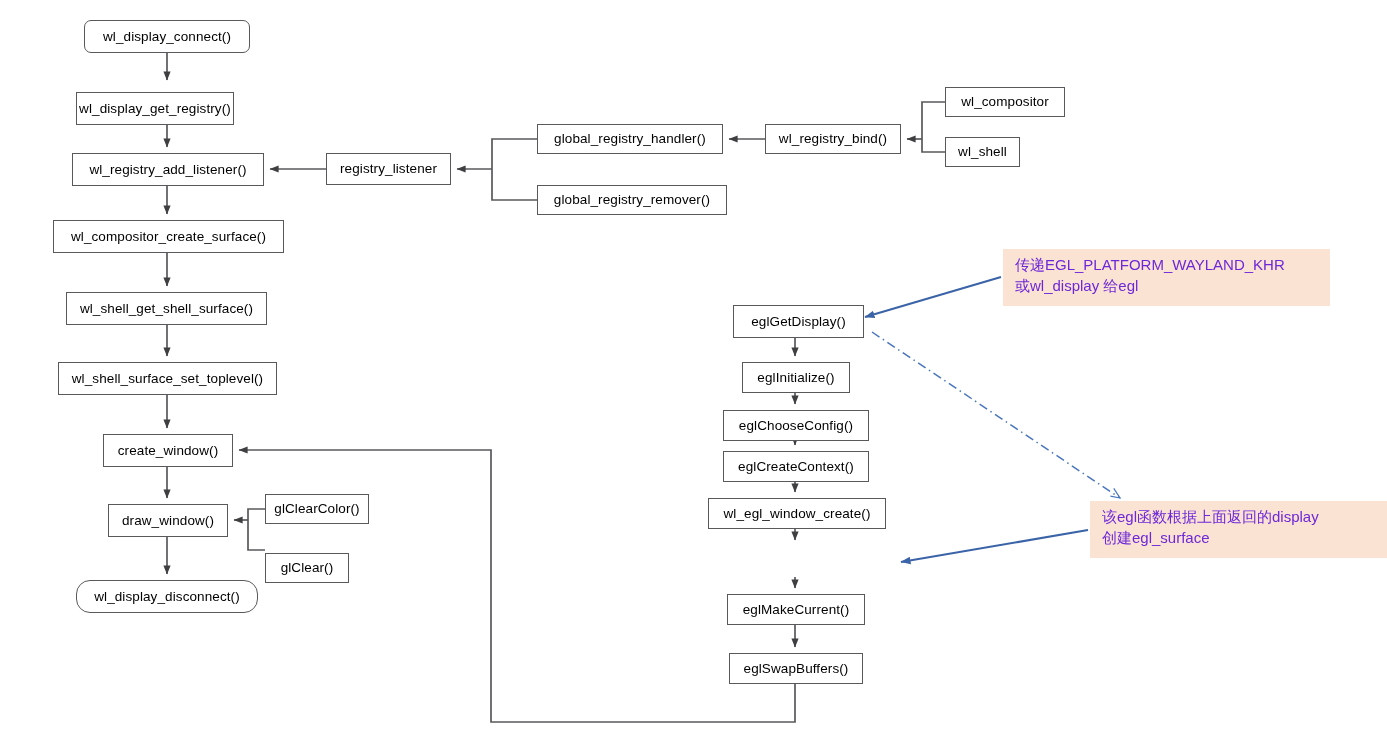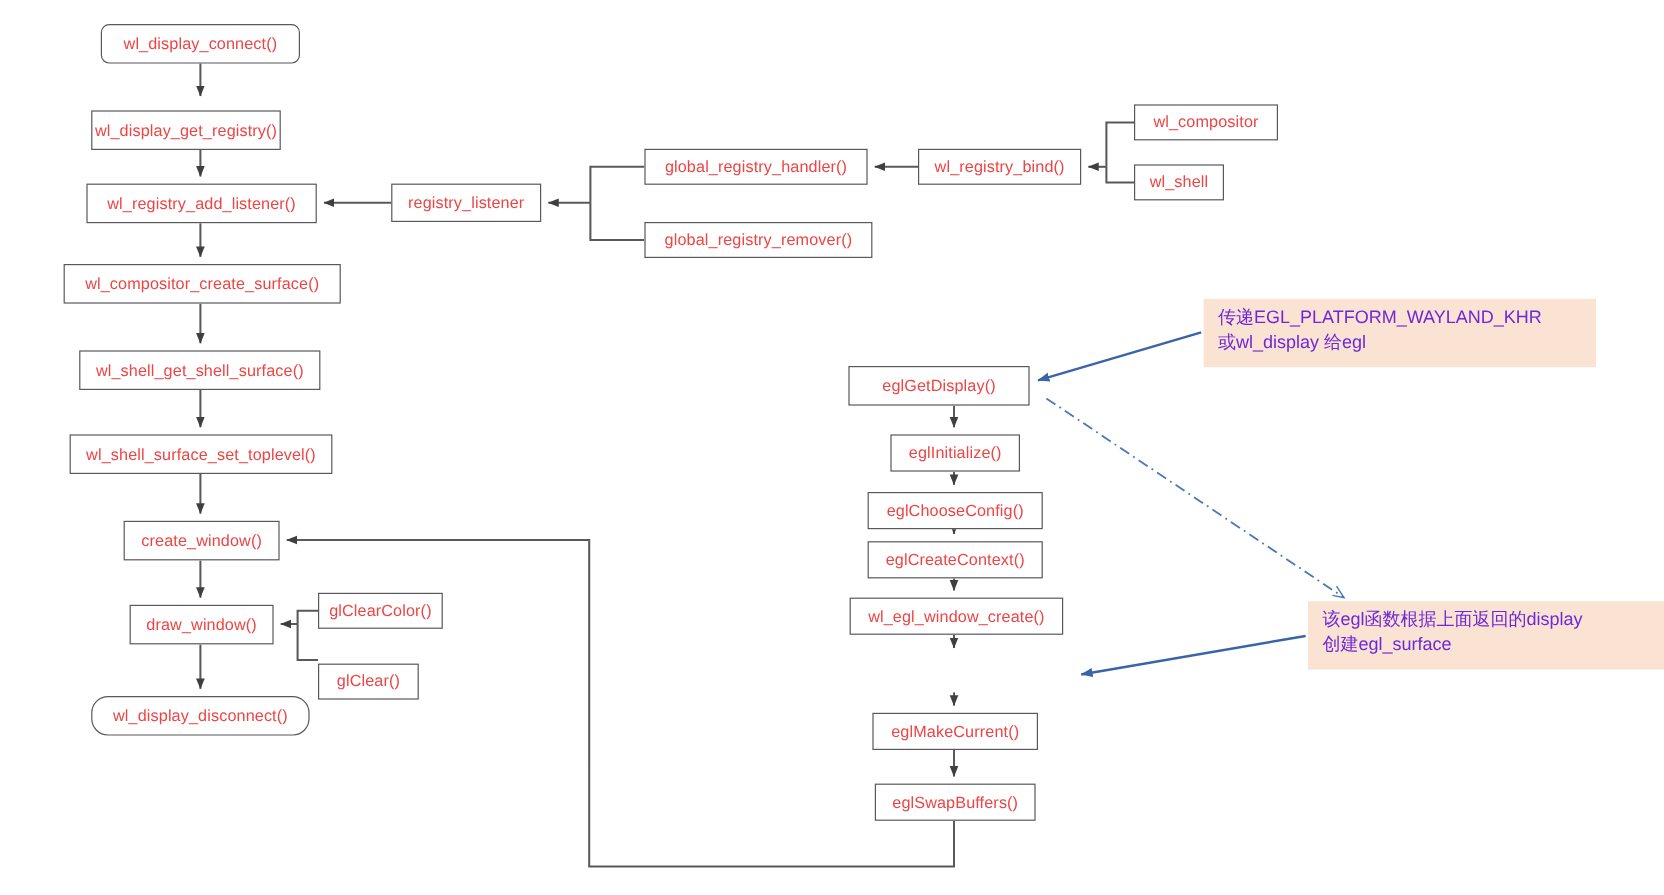--- a/index.html
+++ b/index.html
@@ -23,21 +23,21 @@
     top: 0;
     width: 1387px;
     height: 746px;
     pointer-events: none;
   }
   .node {
     position: absolute;
     box-sizing: border-box;
     border: 1.6px solid #59595c;
     background: #ffffff;
-    color: #ef4444;
+    color: #000000;
     font-size: 13.5px;
     line-height: 1;
     display: flex;
     align-items: center;
     justify-content: center;
     white-space: nowrap;
     letter-spacing: 0.1px;
     z-index: 2;
   }
   .node.rounded {
@@ -182,21 +182,21 @@
   </div>
 
   <div class="node" style="left:945px;top:87px;width:120px;height:30px;">
     <span>wl_compositor</span>
   </div>
 
   <div class="node" style="left:945px;top:137px;width:75px;height:30px;">
     <span>wl_shell</span>
   </div>
 
-  <div class="node" style="left:707px;top:305px;width:151px;height:33px;">
+  <div class="node" style="left:733px;top:305px;width:131px;height:33px;">
     <span>eglGetDisplay()</span>
   </div>
 
   <div class="node" style="left:742px;top:362px;width:108px;height:31px;">
     <span>eglInitialize()</span>
   </div>
 
   <div class="node" style="left:723px;top:410px;width:146px;height:31px;">
     <span>eglChooseConfig()</span>
   </div>

